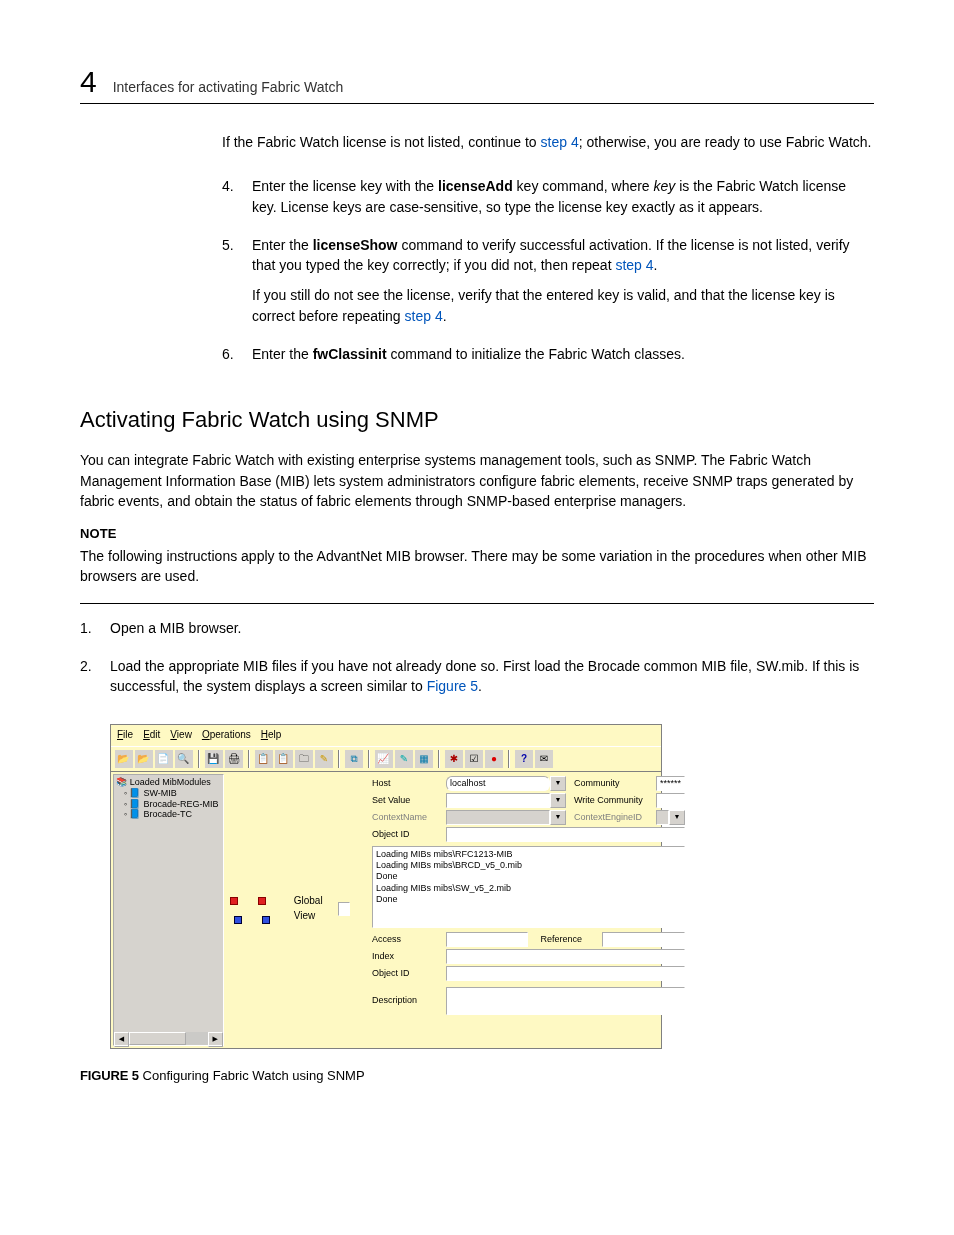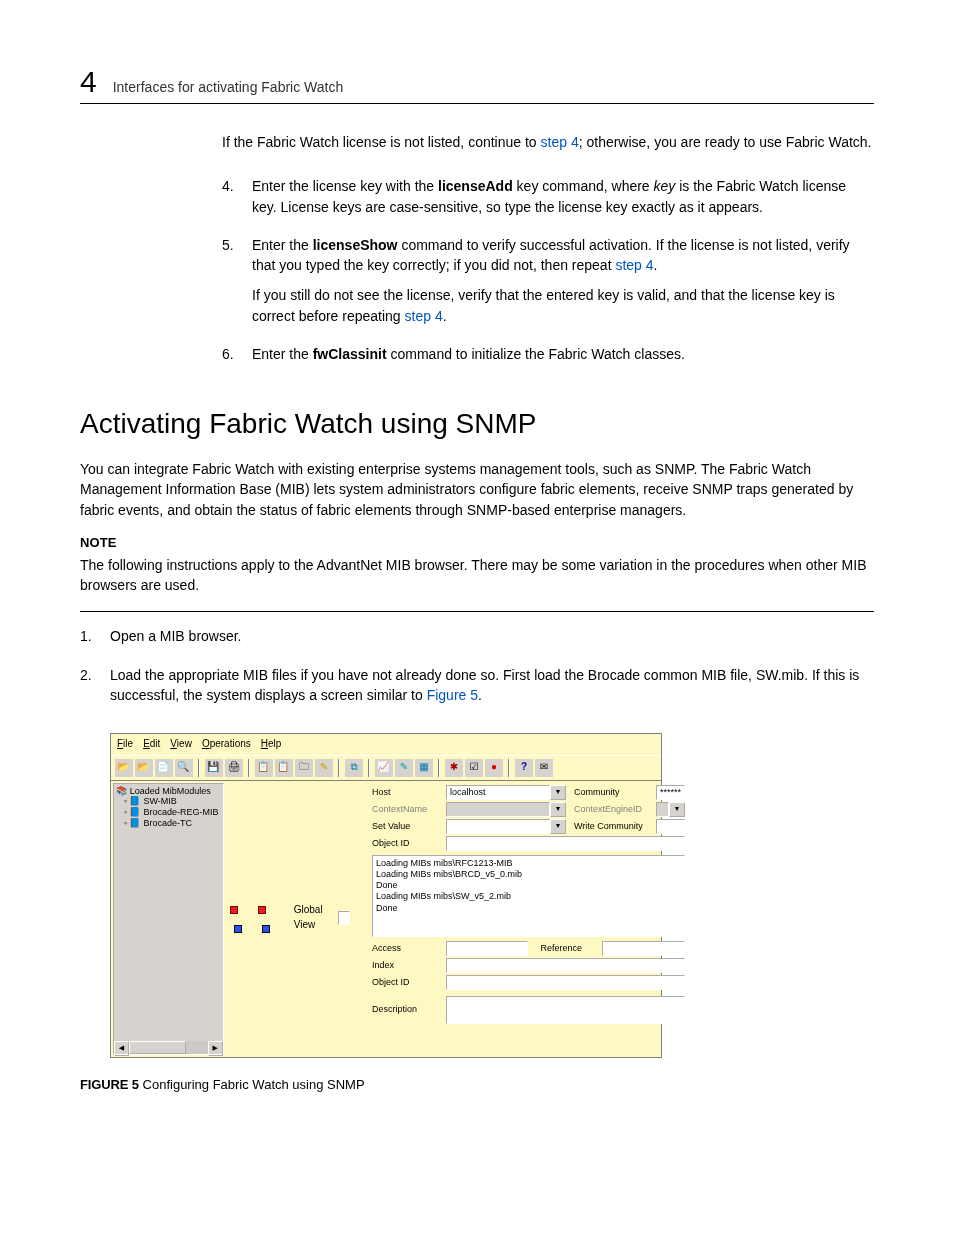--- a/index.html
+++ b/index.html
@@ -49,21 +49,21 @@
     min-width: 18px;
   }
   .list-body { flex: 1; }
   .list-body p { margin: 0 0 10px 0; }
   a.link { color: #0055bb; text-decoration: none; }
   .bold { font-weight: bold; }
   .italic { font-style: italic; }
   h2.section {
     font-family: Arial, sans-serif;
     font-weight: normal;
-    font-size: 28px;
+    font-size: 22px;
     margin: 30px 0 14px 0;
   }
   .note-label {
     font-weight: bold;
     font-family: Arial, sans-serif;
     font-size: 13px;
     letter-spacing: 0.01em;
     margin-bottom: 0;
   }
   .note-block {
@@ -332,46 +332,46 @@
           <div class="global-row">
             <span>Global View</span>
             <span class="global-check"></span>
           </div>
         </div>
 
         <div class="mib-right">
           <div class="field-row">
             <div class="field-label">Host</div>
             <div class="field-combo" style="width:120px;">
-              <div class="field-input" style="flex:1;">localhost</div>
+              <div class="field-input" style="flex:1;border-radius:6px;">localhost</div>
               <div class="combo-btn">▼</div>
             </div>
             <div class="field-label" style="width:80px; margin-left:6px;">Community</div>
             <div class="field-input" style="flex:1;">******</div>
+          </div>
+          <div class="field-row">
+            <div class="field-label">Set Value</div>
+            <div class="field-combo" style="width:120px;">
+              <div class="field-input" style="flex:1;"></div>
+              <div class="combo-btn">▼</div>
+            </div>
+            <div class="field-label" style="width:80px; margin-left:6px;">Write Community</div>
+            <div class="field-input" style="flex:1;"></div>
           </div>
           <div class="field-row">
             <div class="field-label dim">ContextName</div>
             <div class="field-combo" style="width:120px;">
               <div class="field-input" style="flex:1; background:#d6d3ce;"></div>
               <div class="combo-btn">▼</div>
             </div>
             <div class="field-label dim" style="width:80px; margin-left:6px;">ContextEngineID</div>
             <div class="field-combo" style="flex:1;">
               <div class="field-input" style="flex:1; background:#d6d3ce;"></div>
               <div class="combo-btn">▼</div>
             </div>
-          </div>
-          <div class="field-row">
-            <div class="field-label">Set Value</div>
-            <div class="field-combo" style="width:120px;">
-              <div class="field-input" style="flex:1;"></div>
-              <div class="combo-btn">▼</div>
-            </div>
-            <div class="field-label" style="width:80px; margin-left:6px;">Write Community</div>
-            <div class="field-input" style="flex:1;"></div>
           </div>
           <div class="field-row">
             <div class="field-label">Object ID</div>
             <div class="field-input" style="flex:1;"></div>
           </div>
 
           <div class="log-box">
             <div>Loading MIBs mibs\RFC1213-MIB</div>
             <div>Loading MIBs mibs\BRCD_v5_0.mib</div>
             <div>Done</div>

